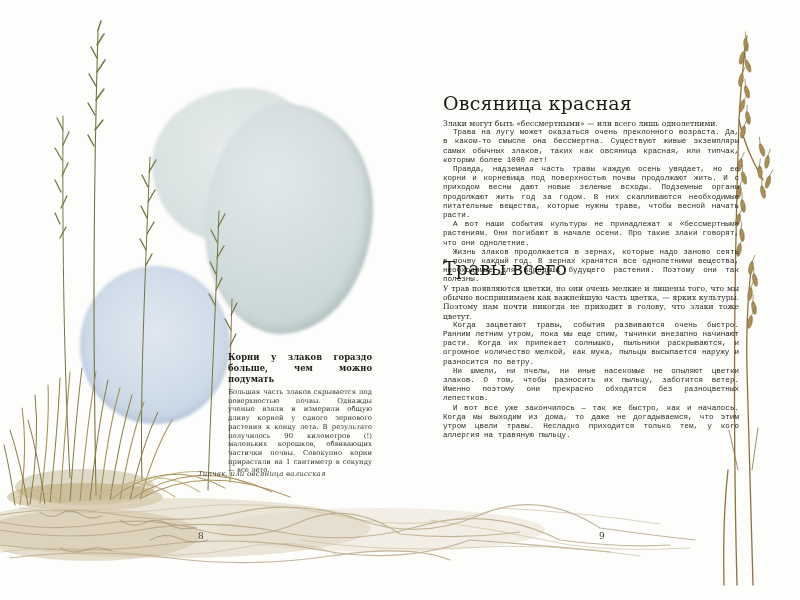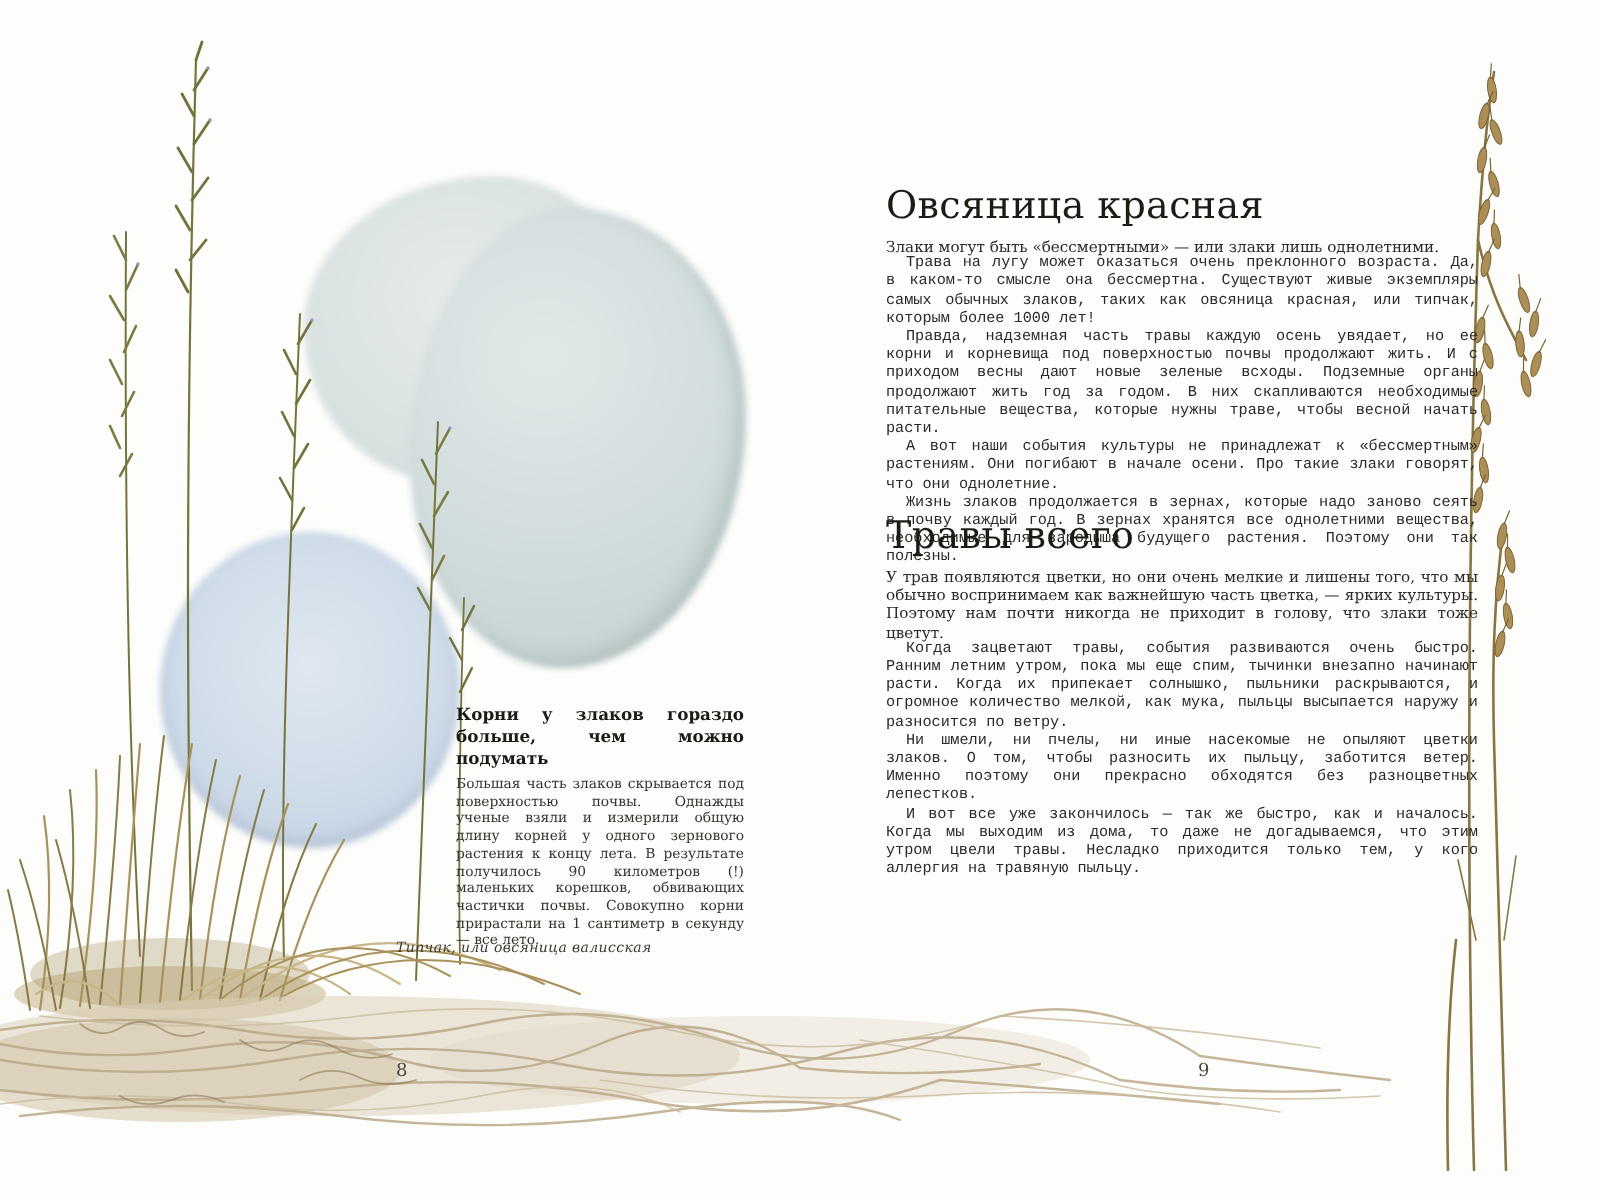--- a/index.html
+++ b/index.html
@@ -169,21 +169,21 @@
       <use href="#dsp" transform="translate(751,268) rotate(10)"></use>
       <use href="#dsp" transform="translate(755,280) rotate(-12)"></use>
       <use href="#dsp" transform="translate(750,294) rotate(8)"></use>
       <use href="#dsp" transform="translate(754,308) rotate(-10)"></use>
       <use href="#dsp" transform="translate(750,322) rotate(12)"></use>
     </g>
   </svg>
 
   <div class="txt col" style="left:443px;top:92px;">
     <h2 class="sec-h">Овсяница красная</h2>
-    <p>Злаки могут быть «бессмертными» — или злаки лишь однолетними.</p>
+    <p>Злаки могут быть «бессмертными» — или всего лишь однолетними.</p>
     <p class="ind">Трава на лугу может оказаться очень преклонного возраста. Да, в каком-то смысле она бессмертна. Существуют живые экземпляры самых обычных злаков, таких как овсяница красная, или типчак, которым более 1000 лет!</p>
     <p class="ind">Правда, надземная часть травы каждую осень увядает, но ее корни и корневища под поверхностью почвы продолжают жить. И с приходом весны дают новые зеленые всходы. Подземные органы продолжают жить год за годом. В них скапливаются необходимые питательные вещества, которые нужны траве, чтобы весной начать расти.</p>
     <p class="ind">А вот наши события культуры не принадлежат к «бессмертным» растениям. Они погибают в начале осени. Про такие злаки говорят, что они однолетние.</p>
     <p class="ind">Жизнь злаков продолжается в зернах, которые надо заново сеять в почву каждый год. В зернах хранятся все однолетними вещества, необходимые для зародыша будущего растения. Поэтому они так полезны.</p>
   </div>
 
   <div class="txt col" style="left:443px;top:257px;">
     <h2 class="sec-h">Травы всего</h2>
     <p>У трав появляются цветки, но они очень мелкие и лишены того, что мы обычно воспринимаем как важнейшую часть цветка, — ярких культуры. Поэтому нам почти никогда не приходит в голову, что злаки тоже цветут.</p>
     <p class="ind">Когда зацветают травы, события развиваются очень быстро. Ранним летним утром, пока мы еще спим, тычинки внезапно начинают расти. Когда их припекает солнышко, пыльники раскрываются, и огромное количество мелкой, как мука, пыльцы высыпается наружу и разносится по ветру.</p>

